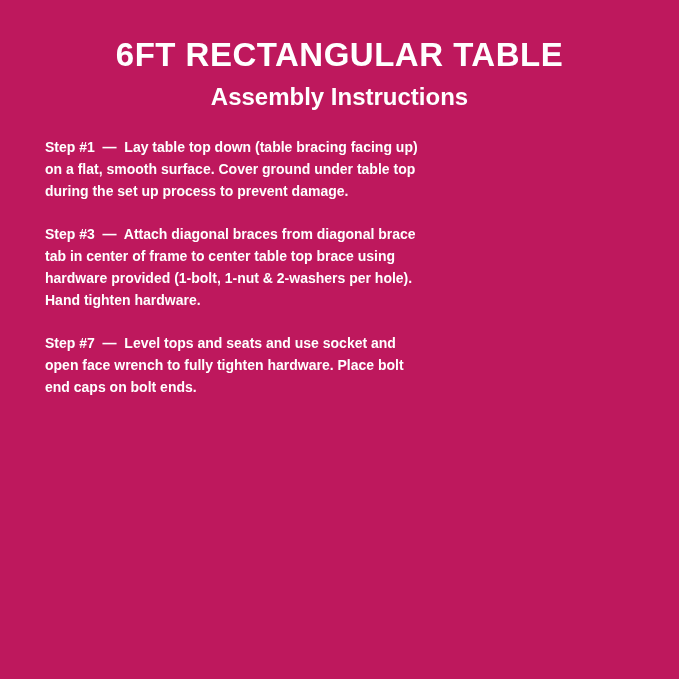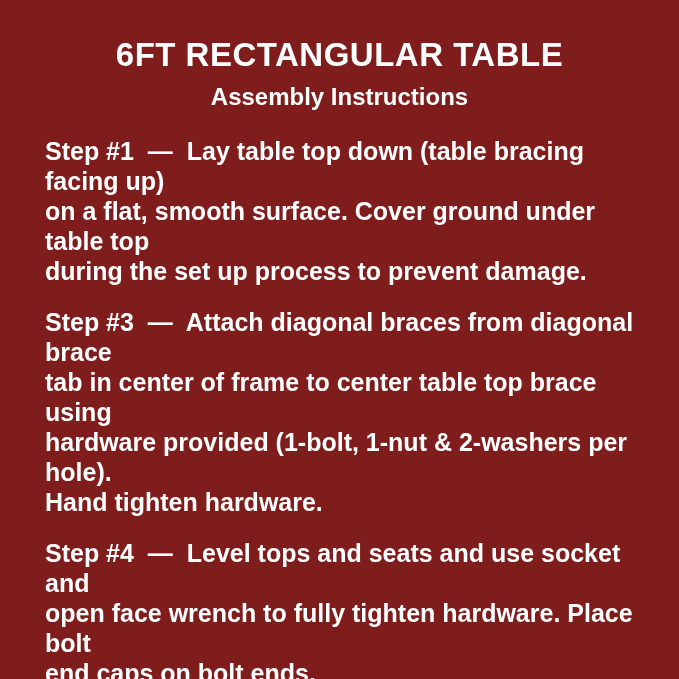--- a/index.html
+++ b/index.html
@@ -31,38 +31,38 @@
     text-align: center;
     font-size: 24px;
     line-height: 30px;
     font-weight: 700;
   }
   .steps {
     margin: 24px 40px 0 45px;
   }
   .step {
     margin: 0 0 21px 0;
-    font-size: 25px;
-    line-height: 30px;
+    font-size: 14px;
+    line-height: 22px;
     font-weight: 700;
     white-space: pre-wrap;
   }
 </style>
 </head>
 <body style="background: rgb(0, 0, 0);">
 
-<div class="poster" style="background: #7f1d1d; color: rgb(255, 255, 255);">
+<div class="poster" style="background: #be185d; color: rgb(255, 255, 255);">
   <h1 class="title">6FT RECTANGULAR TABLE</h1>
   <h2 class="subtitle">Assembly Instructions</h2>
 
   <div class="steps">
     <p class="step">Step #1  —  Lay table top down (table bracing facing up)
 on a flat, smooth surface. Cover ground under table top
 during the set up process to prevent damage.</p>
     <p class="step">Step #3  —  Attach diagonal braces from diagonal brace
 tab in center of frame to center table top brace using
 hardware provided (1-bolt, 1-nut &amp; 2-washers per hole).
 Hand tighten hardware.</p>
-    <p class="step">Step #4  —  Level tops and seats and use socket and
+    <p class="step">Step #7  —  Level tops and seats and use socket and
 open face wrench to fully tighten hardware. Place bolt
 end caps on bolt ends.</p>
   </div>
 </div>
 
 </body></html>

